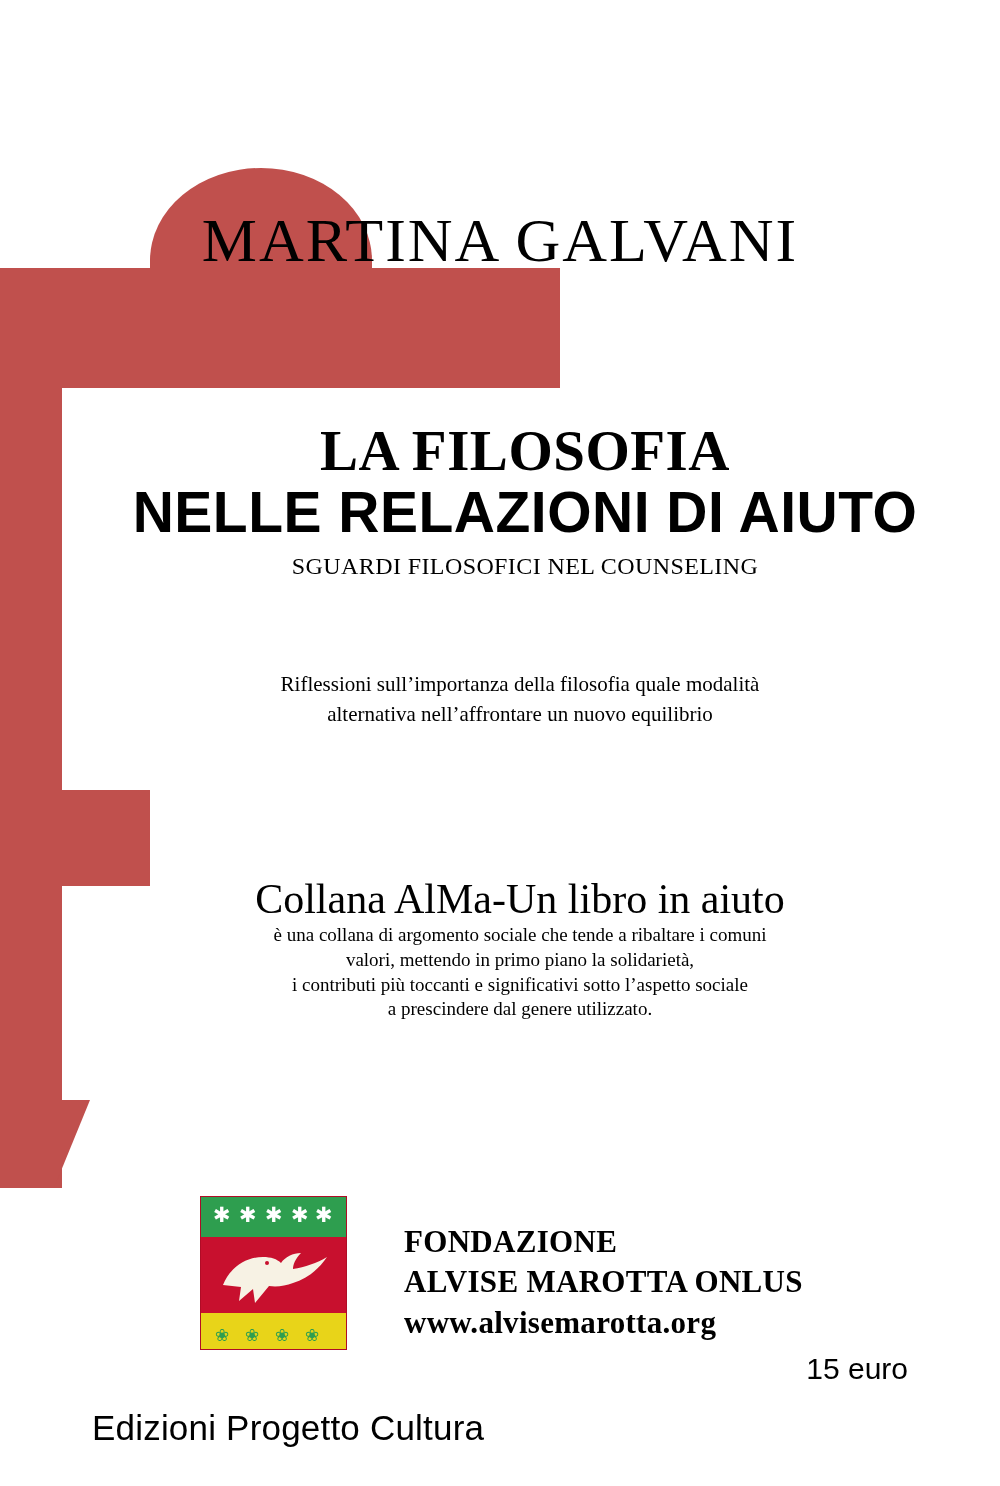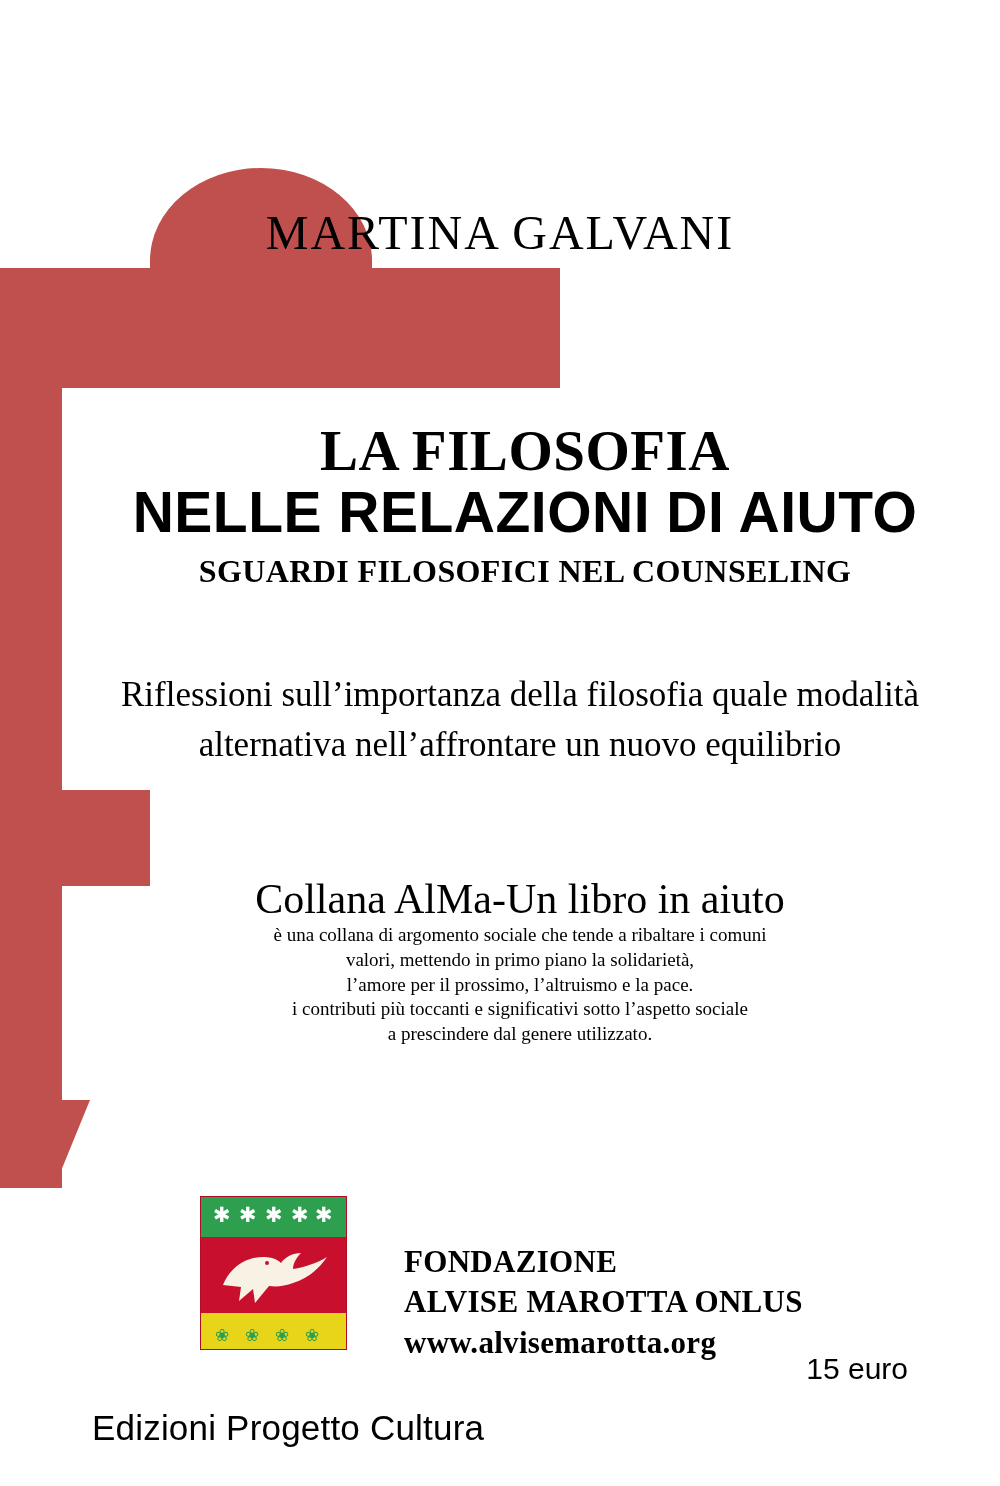--- a/index.html
+++ b/index.html
@@ -60,21 +60,21 @@
     height: 88px;
     clip-path: polygon(0 0, 100% 0, 60% 100%, 0 100%);
   }
 
   
   .author {
     position: absolute;
     left: 0; right: 0;
     top: 205px;
     text-align: center;
-    font-size: 48px;
+    font-size: 62px;
     letter-spacing: 2px;
     font-weight: 400;
     font-family: "Liberation Serif", serif;
   }
 
   .title-block {
     position: absolute;
     left: 70px;
     right: 20px;
     top: 420px;
@@ -90,33 +90,33 @@
   .title-line2 {
     font-family: Liberation Sans, sans-serif;
     font-weight: bold;
     font-size: 57px;
     line-height: 1.08;
     letter-spacing: 0.5px;
     white-space: nowrap;
   }
   .subtitle {
     font-family: "Liberation Serif", serif;
-    font-weight: bold;
-    font-size: 32px;
+    font-weight: normal;
+    font-size: 24px;
     letter-spacing: 0.4px;
     margin-top: 10px;
   }
 
   .blurb {
     position: absolute;
     left: 80px;
     right: 40px;
     top: 670px;
     text-align: center;
-    font-size: 35px;
+    font-size: 21px;
     line-height: 1.42;
   }
 
   .series {
     position: absolute;
     left: 60px;
     right: 20px;
     top: 875px;
     text-align: center;
   }
@@ -181,21 +181,20 @@
 
   .foundation {
     position: absolute;
     left: 404px;
     top: 1222px;
     font-family: "Liberation Serif", serif;
     font-weight: bold;
     font-size: 31px;
     line-height: 1.30;
     letter-spacing: 0.3px;
-    margin-top: 20px;
   }
 
   .publisher {
     position: absolute;
     left: 92px;
     top: 1408px;
     font-family: "Liberation Sans", sans-serif;
     font-size: 35px;
     letter-spacing: 0.2px;
   }
@@ -229,21 +228,20 @@
   <div class="blurb">
     <div>Riflessioni sull’importanza della filosofia quale modalità</div>
     <div>alternativa nell’affrontare un nuovo equilibrio</div>
   </div>
 
   <div class="series">
     <div class="series-title"><span>Collana AlMa-</span><span class="ital">Un libro in aiuto</span></div>
     <div class="series-body">
       <div>è una collana di argomento sociale che tende a ribaltare i comuni</div>
       <div>valori, mettendo in primo piano la solidarietà,</div>
-      <div>l’amore per il prossimo, l’altruismo e la pace.</div>
       <div>i contributi più toccanti e significativi sotto l’aspetto sociale</div>
       <div>a prescindere dal genere utilizzato.</div>
     </div>
   </div>
 
   <div class="logo">
     <div class="logo-top"></div>
     <div class="logo-star" style="left:12px;">✱</div>
     <div class="logo-star" style="left:38px;">✱</div>
     <div class="logo-star" style="left:64px;">✱</div>

